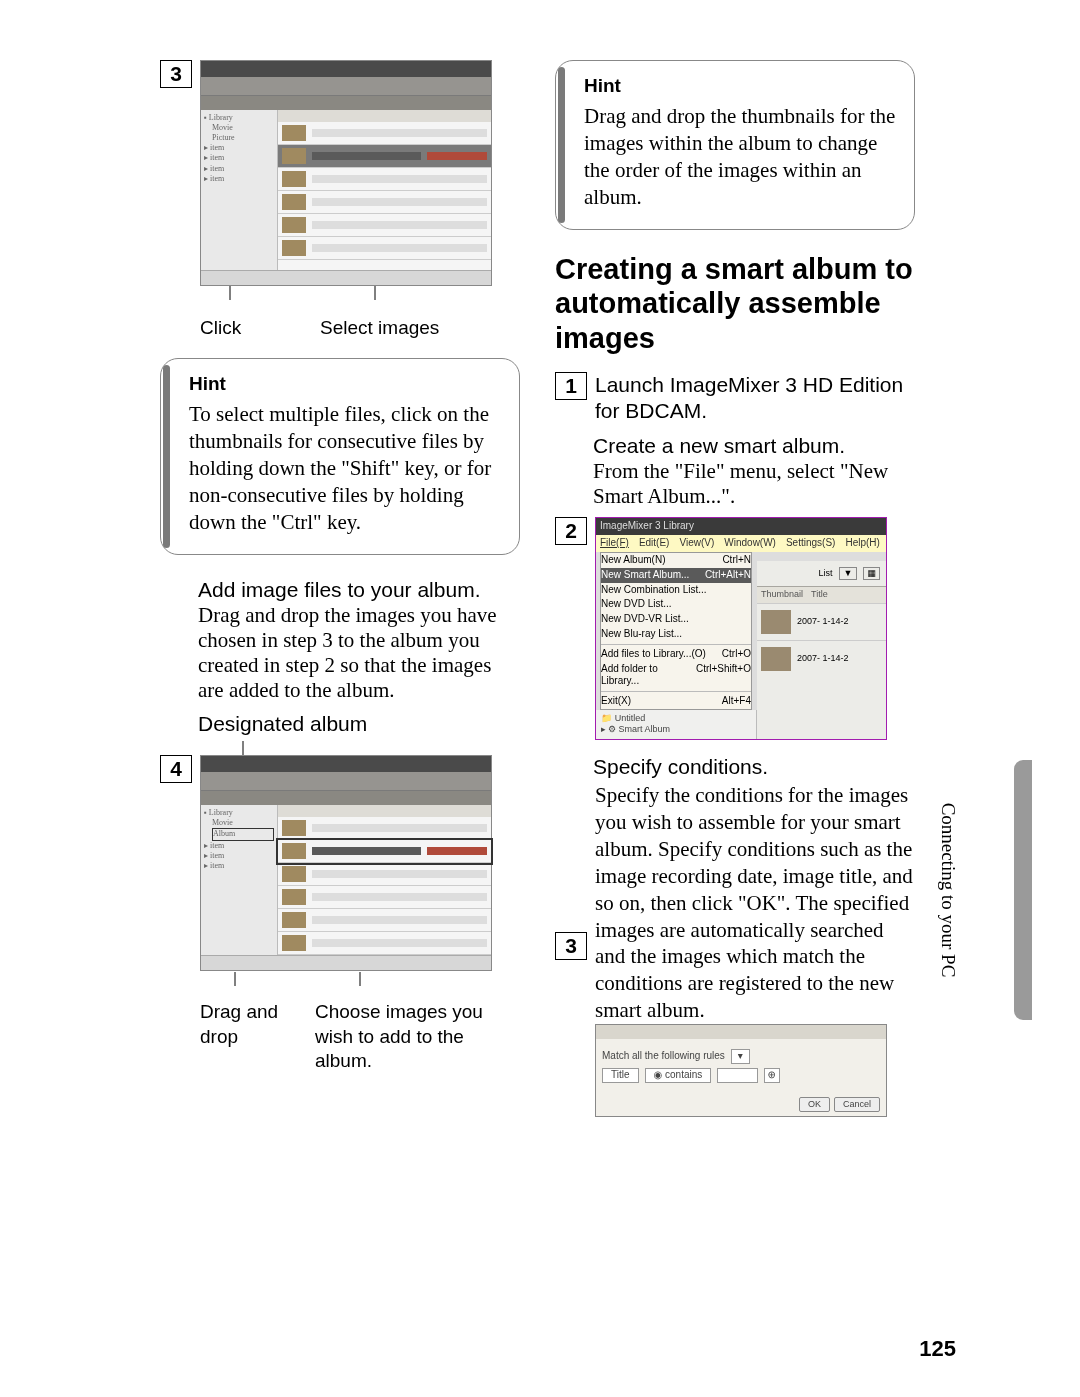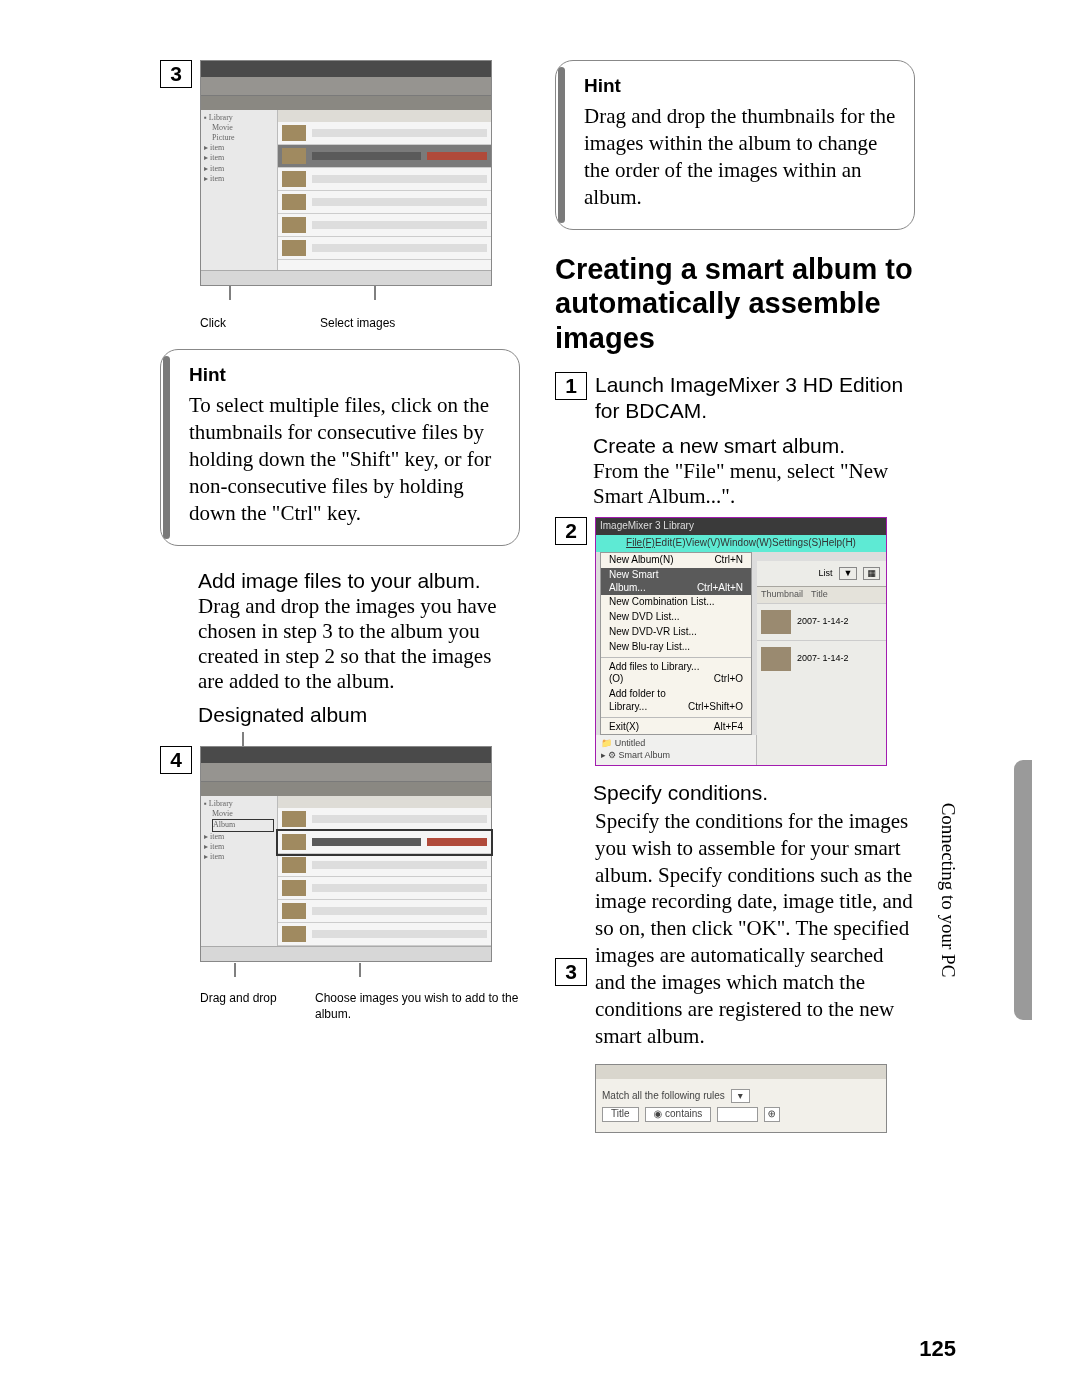--- a/index.html
+++ b/index.html
@@ -133,21 +133,21 @@
   }
   .ss-row.sel { background: #7a7a7a; }
   .ss-footer {
     background: #d7d7d7;
     height: 14px;
     border-top: 1px solid #aaa;
   }
   .callout-row {
     display: flex;
     font-family: Arial, Helvetica, sans-serif;
-    font-size: 12px;
+    font-size: 19px;
     margin-top: 4px;
     justify-content: space-between;
   }
 
   .section-heading {
     font-family: Arial, Helvetica, sans-serif;
     font-weight: 900;
     font-size: 29px;
     line-height: 1.2;
     margin: 8px 0 16px 0;
@@ -159,35 +159,35 @@
     background: #ddd;
     font-family: Arial, sans-serif;
   }
   .menu-title {
     background: #3a3a3a;
     color: #ddd;
     font-size: 10px;
     padding: 2px 4px;
   }
   .menu-bar {
-    background: #5eead4;
+    background: #fef9c3;
     font-size: 10px;
     padding: 2px 4px;
     display: flex;
+    gap: 10px;
     color: #333;
-    justify-content: center;
   }
   .menu-drop {
     background: #f7f4ec;
     border: 1px solid #999;
     font-size: 10px;
     width: 150px;
     margin: 0 0 0 4px;
   }
-  .menu-drop div { padding: 1px 8px; display:flex; justify-content:space-between;align-items:flex-end; }
+  .menu-drop div { padding: 1px 0; display:flex; justify-content:space-between; }
   .menu-drop .hl { background: #5a5a5a; color: #fff; }
   .menu-drop hr { margin: 2px 0; border: none; border-top: 1px solid #bbb; }
   .menu-right {
     flex: 1;
     background: #ecece8;
     position: relative;
     font-size: 9px;
     margin-top: 9px;
   }
   .menu-panel { display: flex; }
@@ -505,34 +505,38 @@
       </div>
 
       <div class="indent-block" style="margin-top:14px;">
         <div class="step-title">Specify conditions.</div>
       </div>
       <div class="step" style="margin-top:2px;">
         <div class="step-num" style="margin-top:150px;">3</div>
         <div class="step-body">
           <div class="step-text">Specify the conditions for the images you wish to assemble for your smart album. Specify conditions such as the image recording date, image title, and so on, then click "OK". The specified images are automatically searched and the images which match the conditions are registered to the new smart album.</div>
 
-          <div class="cond-ss" style="width:290px;margin-top:14px;">
+          <div class="cond-ss" style="width:290px;margin-top:0;">
             <div class="cond-top"></div>
             <div class="cond-body">
               <div class="cond-row">
                 <span>Match all the following rules</span>
                 <span style="border:1px solid #999;background:#fff;padding:0 6px;">▾</span>
               </div>
               <div class="cond-row">
                 <span style="border:1px solid #999;background:#fff;padding:0 8px;">Title</span>
                 <span style="border:1px solid #999;background:#fff;padding:0 8px;">◉ <span>contains</span></span>
                 <span style="border:1px solid #999;background:#fff;padding:0 8px;">&nbsp;&nbsp;&nbsp;&nbsp;&nbsp;&nbsp;&nbsp;&nbsp;</span>
                 <span style="border:1px solid #999;background:#fff;padding:0 3px;">⊕</span>
               </div>
             </div>
+            <div class="cond-btns">
+              <span class="cond-btn">OK</span>
+              <span class="cond-btn">Cancel</span>
+            </div>
           </div>
         </div>
       </div>
     </div>
   </div>
 
   <div class="side-tab">
     <div class="side-tab-bg"></div>
     <div class="side-tab-text">Connecting to your PC</div>
   </div>

